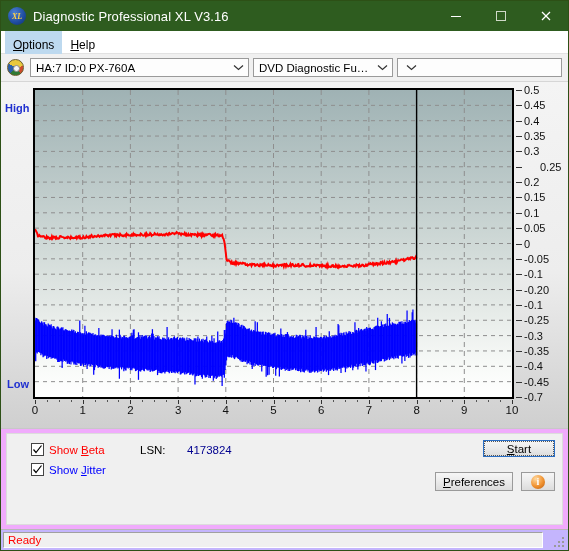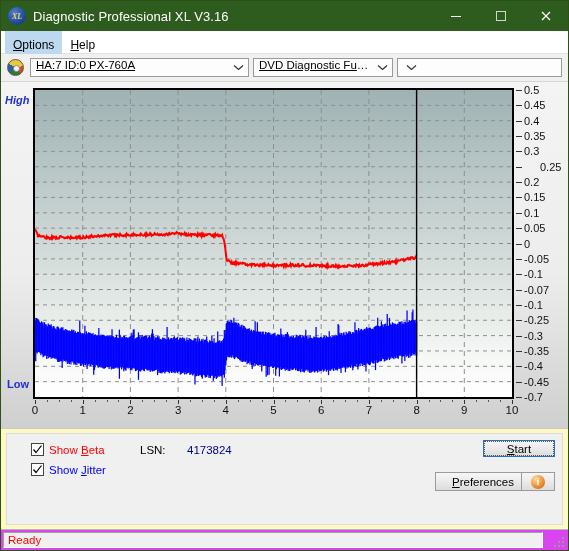--- a/index.html
+++ b/index.html
@@ -72,25 +72,25 @@
   }
   .driveicon:after{
     content:"";position:absolute;left:50%;top:50%;width:5px;height:5px;
     margin-left:-2.5px;margin-top:-2.5px;border-radius:50%;
     background:#f4f4f4;border:1px solid #888;
   }
   .combo{
     height:19px;box-sizing:border-box;
     background:#fdfdfd;
     border:1px solid #9a9a9a;
-    display:flex;
+    display:flex;align-items:center;
     font-size:11.5px;color:#000;
     padding-left:5px;padding-right:2px;
     position:relative;
-    white-space:nowrap;overflow:hidden;text-decoration:underline;
+    white-space:nowrap;overflow:hidden;
   }
   .combo .cval{flex:1;overflow:hidden;text-overflow:ellipsis;}
   .combo .carrow{
     width:16px;flex:0 0 16px;display:flex;align-items:center;justify-content:center;
     color:#333;
   }
   .combo-drive{width:219px;}
   .combo-func{width:140px;}
   .combo-test{width:165px;}
   
@@ -104,34 +104,34 @@
     position:absolute;left:32px;top:6px;width:481px;height:311px;
     border:2px solid #000;
     box-sizing:border-box;
     background:linear-gradient(180deg,#9fb2b4 0%,#b4c3c3 22%,#cdd7d5 48%,#e6ebe8 72%,#f8faf8 90%,#ffffff 100%);
     overflow:hidden;
   }
   .plotsvg{position:absolute;left:0;top:0;width:100%;height:100%;display:block;}
   .lbl-high,.lbl-low{
     position:absolute;color:#2030d0;font-size:11px;font-weight:600;
   }
-  .lbl-high{left:4px;top:12px;font-style:italic;}
+  .lbl-high{left:4px;top:20px;}
   .lbl-low{left:6px;top:296px;}
   .yaxis{
     position:absolute;left:515px;top:0px;width:54px;height:330px;
   }
   .ytick{
     position:absolute;left:8px;font-size:11px;color:#111;line-height:10px;
   }
   .ytickmark{position:absolute;left:0px;width:6px;height:1px;background:#333;}
   .xaxis{position:absolute;left:0;top:318px;width:569px;height:22px;}
   .xtick{position:absolute;font-size:11.5px;color:#111;text-align:center;width:20px;}
   
   .controls{
-    flex:1 1 auto;position:relative;background:#fef9c3;
+    flex:1 1 auto;position:relative;background:#f0abfc;
     margin:0;
     padding-left:44px;
   }
   .ctlframe{
     position:absolute;left:5px;top:4px;right:5px;bottom:4px;
     border:1px solid #dcdcdc;background:#f0f0f0;
   }
   .chkrow{position:absolute;display:flex;align-items:center;gap:5px;}
   .chkrow.beta{left:24px;top:9px;}
   .chkrow.jitter{left:24px;top:29px;}
@@ -154,34 +154,34 @@
     font-size:11.5px;color:#000;
     display:flex;align-items:center;justify-content:center;
   }
   .btn u{text-decoration:underline;}
   .btn-start{left:476px;top:6px;width:72px;height:17px;
     border:1px solid #2a6ec4;}
   .btn-start .inner{
     width:100%;height:100%;display:flex;align-items:center;justify-content:center;
     border:1px dotted #555;box-sizing:border-box;
   }
-  .btn-pref{left:428px;top:38px;width:96px;height:19px;}
+  .btn-pref{left:428px;top:38px;width:78px;height:19px;}
   .btn-info{left:514px;top:38px;width:34px;height:19px;}
   .infoglyph{
     width:14px;height:14px;border-radius:50%;
     background:radial-gradient(circle at 35% 28%,#ffd9a0 0%,#f0912e 55%,#b85c12 100%);
     color:#fff;font-size:10px;font-weight:bold;
     display:flex;align-items:center;justify-content:center;
     font-family:"Liberation Serif",serif;
   }
   
   .statusbar{
     flex:0 0 20px;height:20px;
     border-top:1px solid #b8b8b8;
-    background:#d946ef;
+    background:#c4b5fd;
     display:flex;align-items:center;
     position:relative;
   }
   .statusfield{
     position:absolute;left:2px;top:2px;width:540px;height:16px;
     box-sizing:border-box;
     border-top:1px solid #a0a0a0;border-left:1px solid #a0a0a0;
     border-bottom:1px solid #ffffff;border-right:1px solid #ffffff;
     background:#f0f0f0;
     display:flex;align-items:center;padding-left:4px;
@@ -832,21 +832,21 @@
         <div class="ytick" style="top: 125.8px;">0.1</div>
         <div class="ytickmark" style="top: 146.15px;"></div>
         <div class="ytick" style="top: 141.15px;">0.05</div>
         <div class="ytickmark" style="top: 161.5px;"></div>
         <div class="ytick" style="top: 156.5px;">0</div>
         <div class="ytickmark" style="top: 176.85px;"></div>
         <div class="ytick" style="top: 171.85px;">-0.05</div>
         <div class="ytickmark" style="top: 192.2px;"></div>
         <div class="ytick" style="top: 187.2px;">-0.1</div>
         <div class="ytickmark" style="top: 207.55px;"></div>
-        <div class="ytick" style="top: 202.55px;">-0.07</div>
+        <div class="ytick" style="top: 202.55px;">-0.20</div>
         <div class="ytickmark" style="top: 222.9px;"></div>
         <div class="ytick" style="top: 217.9px;">-0.1</div>
         <div class="ytickmark" style="top: 238.25px;"></div>
         <div class="ytick" style="top: 233.25px;">-0.25</div>
         <div class="ytickmark" style="top: 253.6px;"></div>
         <div class="ytick" style="top: 248.6px;">-0.3</div>
         <div class="ytickmark" style="top: 268.95px;"></div>
         <div class="ytick" style="top: 263.95px;">-0.35</div>
         <div class="ytickmark" style="top: 284.3px;"></div>
         <div class="ytick" style="top: 279.3px;">-0.4</div>

